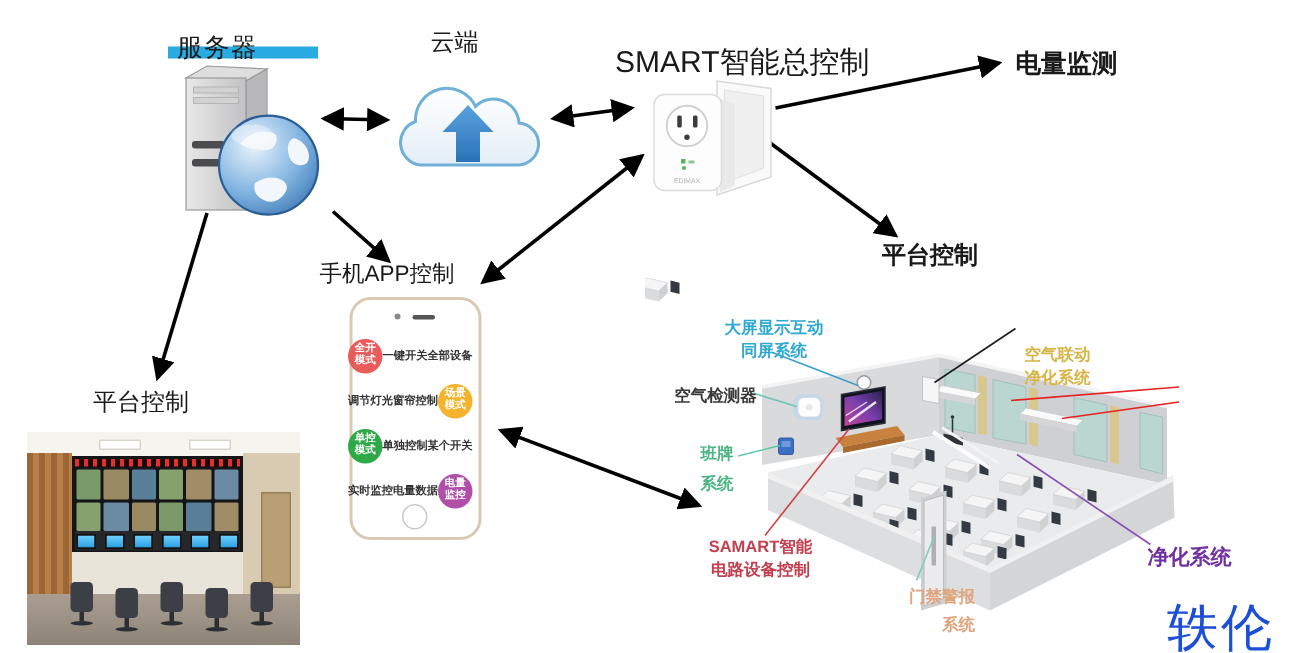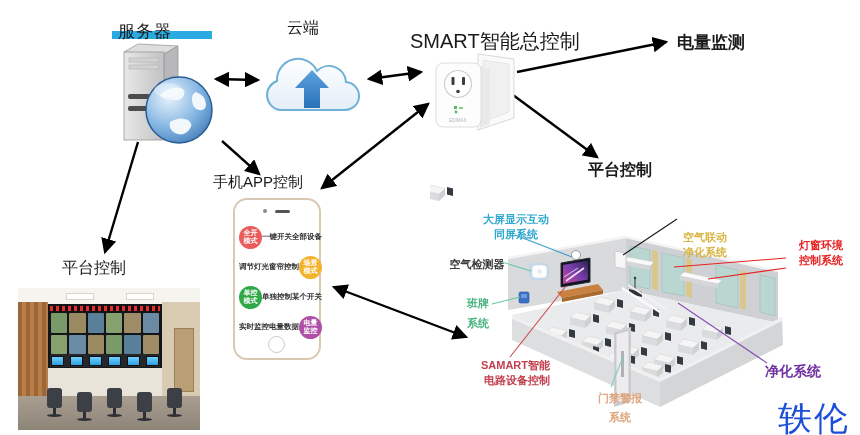--- a/index.html
+++ b/index.html
@@ -13,32 +13,32 @@
   .hl-wrap{position:absolute;left:118px;top:20px;width:100px;}
   .hl-bar{position:absolute;left:-6px;top:11px;width:100px;height:8px;background:#29abe2;}
   .hl-text{position:relative;font-size:17px;letter-spacing:1px;}
   
   .cl{position:absolute;font-size:11px;font-weight:bold;line-height:1.35;text-align:center;white-space:pre-line;}
   .cl-screen{color:#2fa9cf;}
   .cl-airp{color:#d8b545;margin-top:36px;}
   .cl-light{color:#e62222;}
   .cl-det{color:#3a3a3a;}
   .cl-board{color:#4db583;line-height:1.8;}
-  .cl-circ{color:#c2404f;text-align:right;}
-  .cl-door{color:#dfa57e;text-align:center;line-height:1.7;}
+  .cl-circ{color:#c2404f;text-align:center;}
+  .cl-door{color:#dfa57e;text-align:right;line-height:1.7;}
   .cl-rec{color:#7030a0;font-size:14px;}
   .brand{position:absolute;left:748px;top:396px;font-size:34px;letter-spacing:2px;color:#1d4ed8;margin-left:30px;}
   
   .phone{position:absolute;left:233px;top:198px;width:88px;height:162px;background:#fff;
          border:2px solid #d9c9b2;border-radius:14px;box-sizing:border-box;}
   .phone .cam{position:absolute;left:28px;top:9px;width:4px;height:4px;border-radius:50%;background:#8a8a8a;}
   .phone .spk{position:absolute;left:40px;top:10px;width:15px;height:3px;border-radius:2px;background:#555;}
   .phone .home{position:absolute;left:33px;bottom:5px;width:17px;height:17px;border-radius:50%;border:1.5px solid #c9c9c9;box-sizing:border-box;}
   .rows{position:absolute;left:3px;right:3px;top:22px;}
-  .frow{display:flex;align-items:center;justify-content:space-between;height:30px;padding:0 1px;}
+  .frow{display:flex;align-items:center;justify-content:flex-end;height:30px;padding:0 1px;}
   .badge{width:23px;height:23px;border-radius:50%;color:#fff;font-size:7px;font-weight:bold;
          line-height:1.15;display:flex;align-items:center;justify-content:center;text-align:center;
          white-space:pre-line;flex:0 0 auto;}
   .b-red{background:#ea5b5b;} .b-yel{background:#f3b32c;} .b-grn{background:#2fa848;} .b-pur{background:#b04fa8;}
   .ftext{font-size:7.5px;font-weight:bold;color:#333;white-space:nowrap;}
   
   .croom{position:absolute;left:18px;top:288px;width:182px;height:142px;overflow:hidden;background:#e9e4da;}
   .cr-ceil{position:absolute;left:0;top:0;width:100%;height:18px;background:#f6f4ef;}
   .cr-lamp{position:absolute;top:5px;width:26px;height:5px;background:#ffffff;border:1px solid #d8d4ca;}
   .cr-wood{position:absolute;left:0;top:14px;width:30px;height:95px;
@@ -349,22 +349,20 @@
       <line x1="80" y1="172" x2="136" y2="101" stroke="#d04545"></line>
       <line x1="181" y1="202" x2="193" y2="172" stroke="#7fd0b8"></line>
       <line x1="337" y1="178" x2="248" y2="118" stroke="#8a4fb5"></line>
     </g>
   </svg>
 
   <div class="cl cl-screen" style="left:472px;top:212px;width:88px;">大屏显示互动
 同屏系统</div>
   <div class="cl cl-airp" style="left:666px;top:194px;width:78px;">空气联动
 净化系统</div>
-  <div class="cl cl-light" style="left:786px;top:238px;width:70px;">灯窗环境
-控制系统</div>
   <div class="cl cl-det" style="left:446px;top:257px;width:62px;">空气检测器</div>
   <div class="cl cl-board" style="left:458px;top:294px;width:40px;">班牌
 系统</div>
   <div class="cl cl-circ" style="left:464px;top:358px;width:86px;">SAMART智能
 电路设备控制</div>
   <div class="cl cl-door" style="left:590px;top:389px;width:60px;">门禁警报
 系统</div>
   <div class="cl cl-rec" style="left:753px;top:362px;width:80px;">净化系统</div>
 
   <div class="brand">轶伦环境</div>

